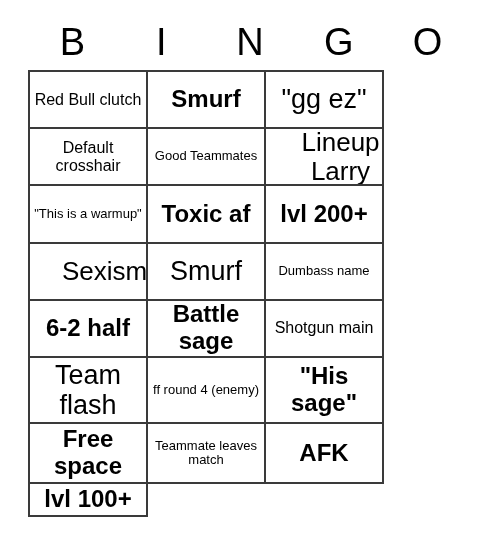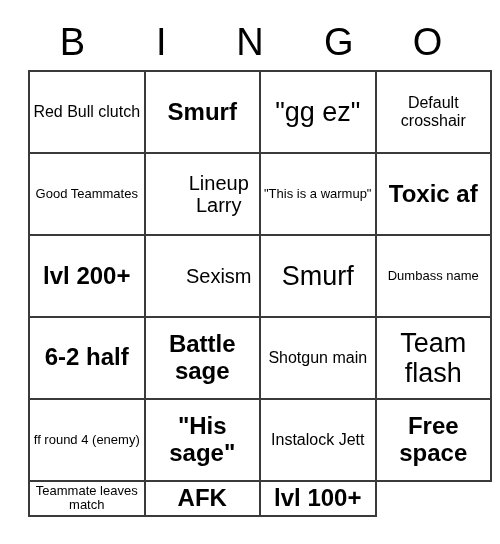--- a/index.html
+++ b/index.html
@@ -29,27 +29,27 @@
     flex: 1 1 0;
     display: flex;
     align-items: center;
     justify-content: center;
     font-size: 38px;
     line-height: 1;
     color: #000000;
     font-weight: normal;
   }
   #grid {
-    width: 464px;
+    width: 356px;
     height: 447px;
     border-top: 2px solid #3a3a3a;
     border-left: 2px solid #3a3a3a;
     box-sizing: border-box;
     display: grid;
-    grid-template-columns: repeat(4, 1fr);
+    grid-template-columns: repeat(3, 1fr);
     grid-template-rows: repeat(5, 1fr);
   }
   .cell {
     border-right: 2px solid #3a3a3a;
     border-bottom: 2px solid #3a3a3a;
     box-sizing: border-box;
     display: flex;
     align-items: center;
     justify-content: center;
     text-align: center;
@@ -59,21 +59,21 @@
     background: #ffffff;
   }
   .cell span {
     display: block;
     width: 100%;
     line-height: 1.12;
     word-wrap: break-word;
   }
   .fs-xl span { font-size: 27px; }
   .fs-lg span { font-size: 24px; font-weight: bold; }
-  .fs-md span { font-size: 20px; margin-left: 33px; }
+  .fs-md span { font-size: 26px; margin-left: 33px; }
   .fs-sm span { font-size: 16px; }
   .fs-xs span { font-size: 13px; }
 </style>
 </head>
 <body>
 
 <div id="bingo-card">
 
   <div id="header-row">
     <div class="header-letter">B</div>
@@ -131,23 +131,20 @@
       </div>
       <div class="cell fs-xl">
         <span>Team flash</span>
       </div>
       <div class="cell fs-xs">
         <span>ff round 4 (enemy)</span>
       </div>
       <div class="cell fs-lg">
         <span>"His sage"</span>
       </div>
-      <div class="cell fs-sm">
-        <span>Instalock Jett</span>
-      </div>
       <div class="cell fs-lg">
         <span>Free space</span>
       </div>
       <div class="cell fs-xs">
         <span>Teammate leaves match</span>
       </div>
       <div class="cell fs-lg">
         <span>AFK</span>
       </div>
       <div class="cell fs-lg">

